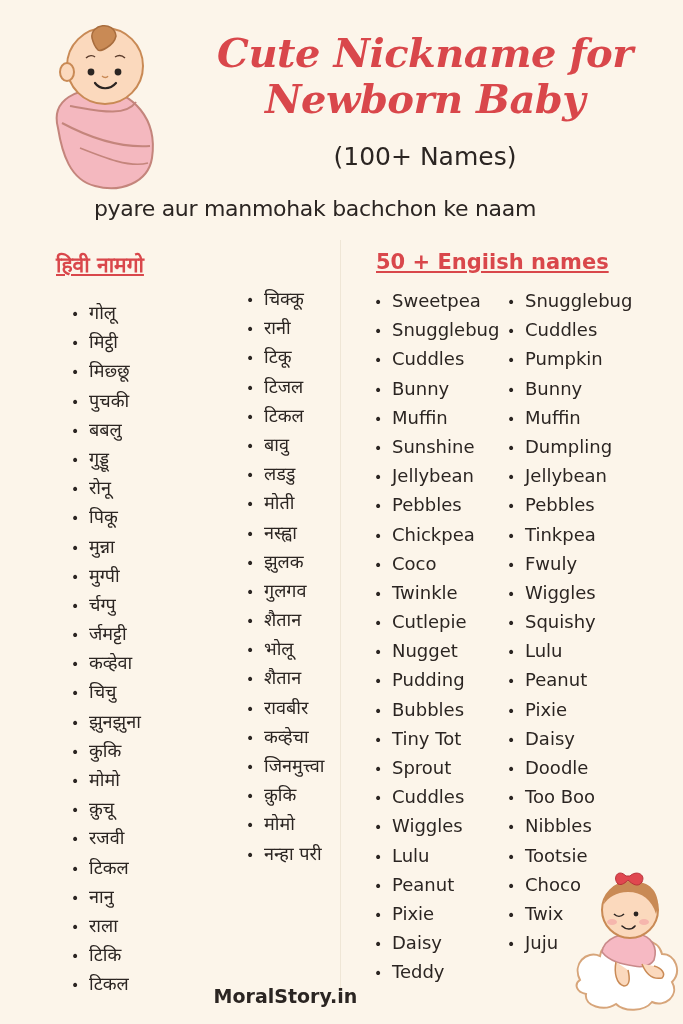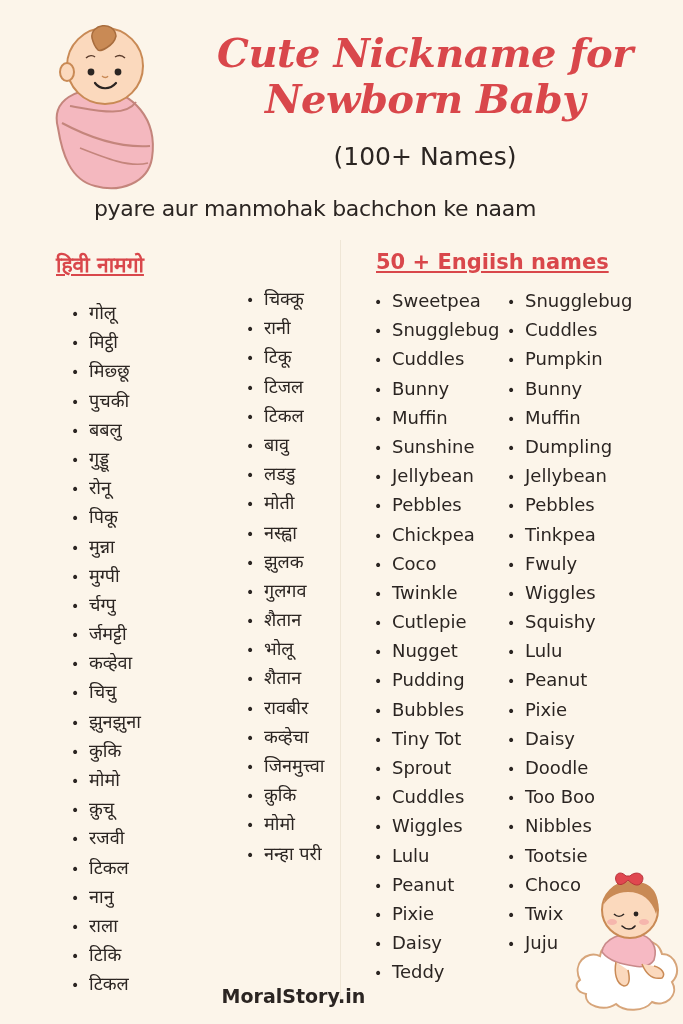--- a/index.html
+++ b/index.html
@@ -96,21 +96,21 @@
       display: inline-block;
       width: 18px;
       font-size: 14px;
     }
     .col-h1 { left: 58px; top: 298px; margin-left: 13px; }
     .col-h2 { left: 206px; top: 284px; margin-left: 40px; }
     .col-e1 { left: 374px; top: 286px; }
     .col-e2 { left: 507px; top: 286px; }
     .footer {
       position: absolute;
-      left: 8px;
+      left: 0;
       top: 985px;
       width: 571px;
       text-align: center;
       font-weight: bold;
       font-size: 19px;
       color: #2b2522;
     }
   </style>
 </head>
 <body>

